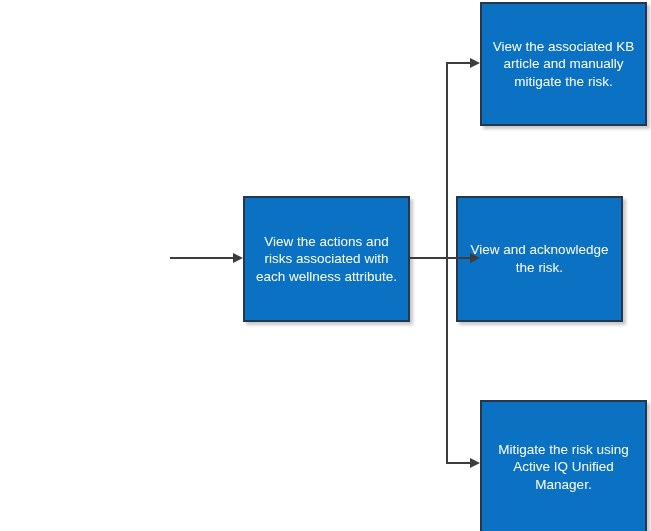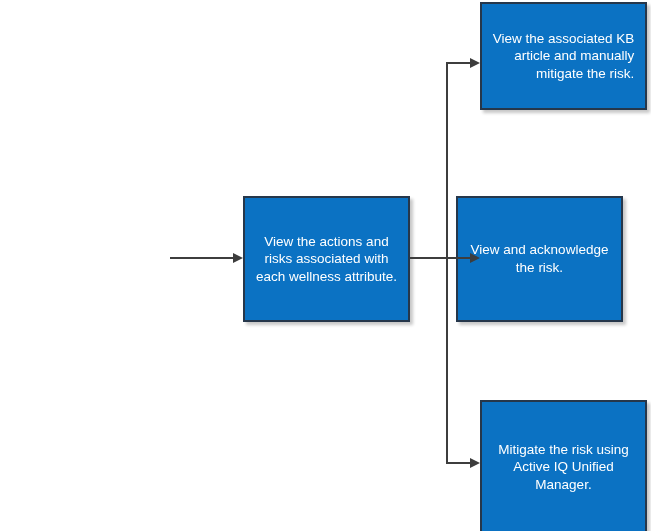--- a/index.html
+++ b/index.html
@@ -33,21 +33,21 @@
   }
   .node-label {
     color: var(--text);
     font-size: 13.5px;
     line-height: 1.3;
     white-space: pre-line;
     padding: 0 4px;
   }
   #node-analyze   { left: 3px;   top: 196px; }
   #node-view      { left: 243px; top: 196px; }
-  #node-kb        { left: 480px; top: 2px;   height: 108px; text-align: right; }
+  #node-kb        { left: 480px; top: 2px;   height: 124px; }
   #node-ack       { left: 456px; top: 196px; }
   #node-mitigate  { left: 480px; top: 400px; height: 134px; }
 
   .edge-h { position: absolute; height: 2px; background: var(--connector); }
   .edge-v { position: absolute; width: 2px;  background: var(--connector); }
   .arrowhead {
     position: absolute;
     width: 0; height: 0;
     border-top: 5px solid transparent;
     border-bottom: 5px solid transparent;

